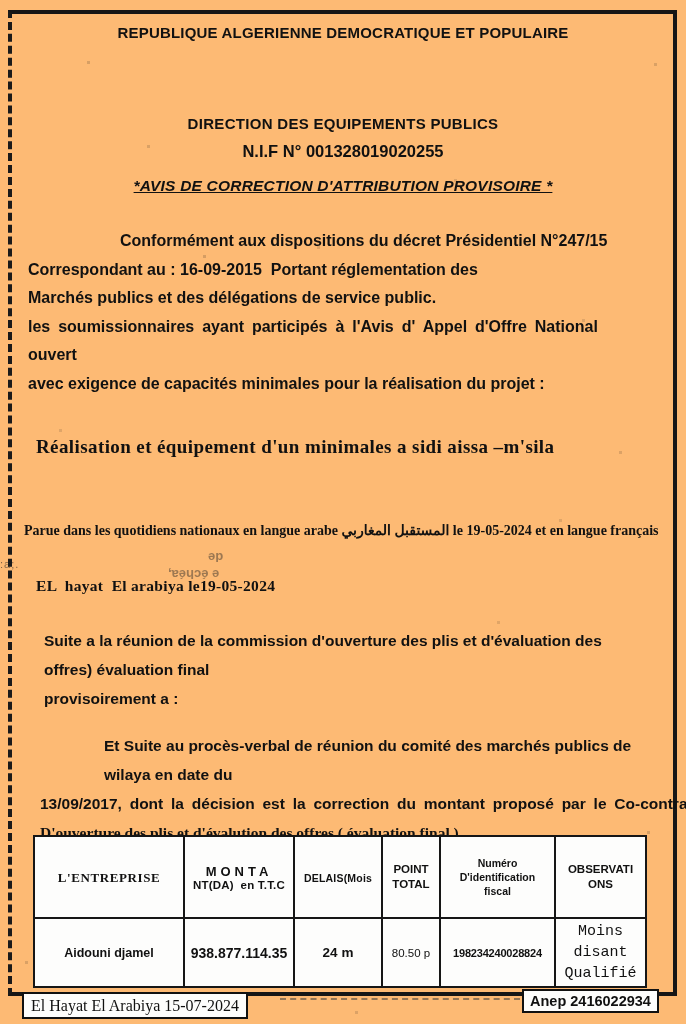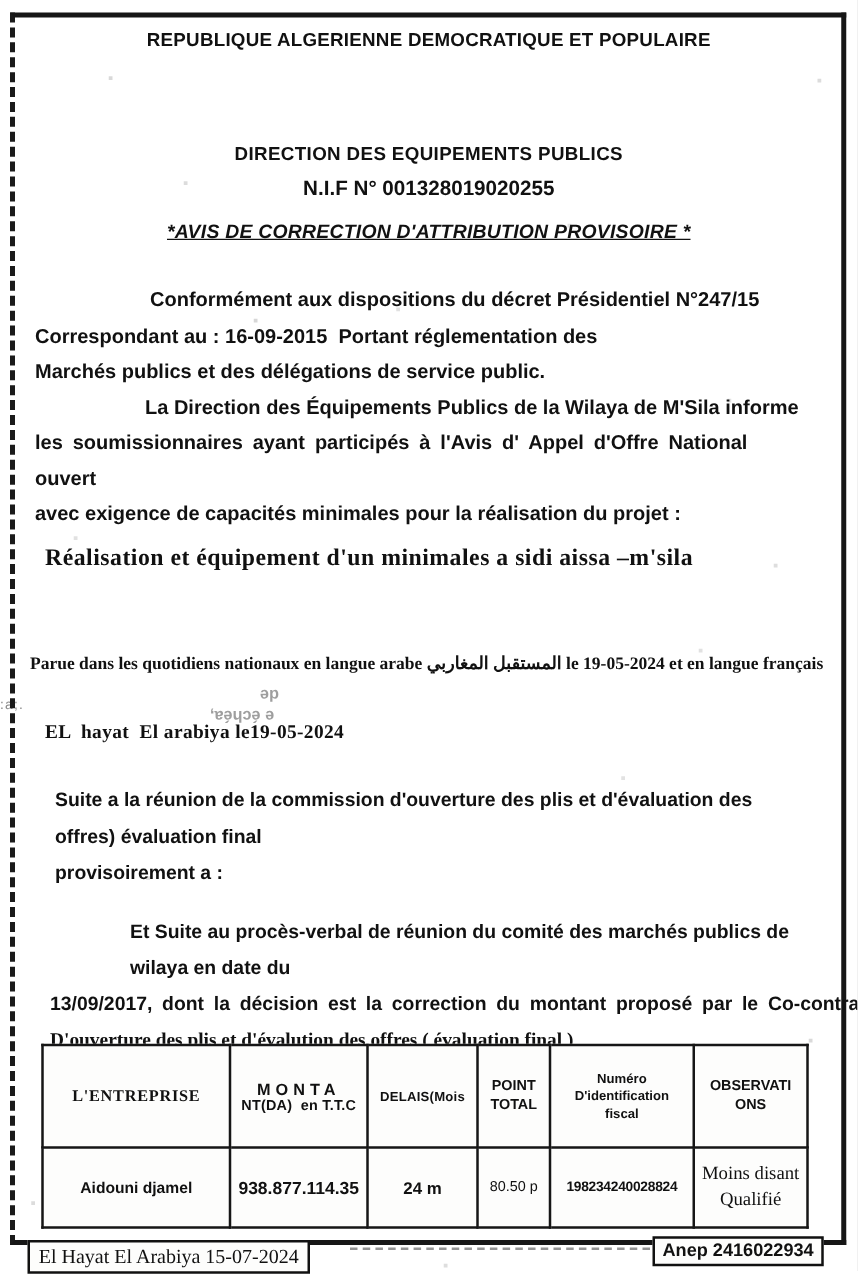--- a/index.html
+++ b/index.html
@@ -1,16 +1,16 @@
 <!DOCTYPE html>
 <html><head>
 <meta charset="utf-8">
 <style>
   html,body{margin:0;padding:0;background:#e8e8e6;}
-  .page{position:relative;width:686px;height:1024px;background:#ffffff;color:#111;
+  .page{position:relative;width:686px;height:1024px;background:#fdba74;color:#111;
         font-family:"Liberation Sans",sans-serif;overflow:hidden;}
   .frame{position:absolute;left:8px;top:10px;width:669px;height:986px;
          box-sizing:border-box;border:4px solid #161616;border-left:4px dashed #1a1a1a;}
   .abs{position:absolute;}
   .ctr{left:0;width:686px;text-align:center;}
   .b{font-weight:bold;}
   .serif{font-family:"Liberation Serif",serif;}
   .pre{white-space:pre;}
   .hdr1{top:24px;font-size:15px;font-weight:bold;letter-spacing:.2px;}
   .hdr2{top:88px;font-size:15.5px;font-weight:bold;}
@@ -39,21 +39,21 @@
   .th-montal1{font-size:13px;letter-spacing:4px;display:block;}
   .th-montal2{font-size:11.5px;letter-spacing:.2px;display:block;}
   .th-delais{font-size:10.5px;letter-spacing:.2px;}
   .th-sm{font-size:11.5px;display:block;line-height:15px;}
   .th-num{font-size:10.5px;display:block;line-height:14px;}
   .td-ent{font-size:12.5px;font-weight:bold;}
   .td-mont{font-size:14px;font-weight:bold;}
   .td-del{font-size:13.5px;font-weight:bold;}
   .td-pt{font-size:11.5px;font-weight:normal;margin-left:11px;}
   .td-num{font-size:11px;font-weight:bold;letter-spacing:-.2px;}
-  .td-obs{font-family:Liberation Serif, serif;font-size:15px;line-height:21px;border-radius:21px;}
+  .td-obs{font-family:Liberation Mono, monospace;font-size:15px;line-height:21px;border-radius:21px;}
   .boxfootL{left:22px;top:992px;border:2px solid #111;background:#fdfdfc;padding:3px 7px 2px 7px;
             font-family:"Liberation Serif",serif;font-size:16px;}
   .boxfootR{left:522px;top:989px;border:2px solid #111;background:#fdfdfc;padding:2px 6px;
             font-size:14.5px;font-weight:600;text-align:right;}
   .dashline{border-top:2px dashed rgba(60,60,60,.55);height:0;}
   .specks{left:0;top:0;width:1px;height:1px;background:transparent;
     box-shadow:88px 62px 0 1px rgba(20,20,20,.16),148px 146px 0 1px rgba(20,20,20,.15),
       204px 256px 0 1px rgba(20,20,20,.17),318px 247px 0 1px rgba(20,20,20,.13),
       655px 64px 0 1px rgba(20,20,20,.15),560px 520px 0 1px rgba(20,20,20,.13),
       620px 452px 0 1px rgba(20,20,20,.14),118px 702px 0 1px rgba(20,20,20,.14),
@@ -71,21 +71,20 @@
 
   <div class="abs ctr hdr1">REPUBLIQUE ALGERIENNE DEMOCRATIQUE ET POPULAIRE</div>
   <div class="abs ctr hdr3">DIRECTION DES EQUIPEMENTS PUBLICS</div>
   <div class="abs ctr hdr4">N.I.F N° 001328019020255</div>
   <div class="abs ctr hdr5">*AVIS DE CORRECTION D'ATTRIBUTION PROVISOIRE *</div>
 
   <div class="abs intro">
     <div class="ind1 pre">Conformément aux dispositions du décret Présidentiel N°247/15</div>
     <div class="pre">Correspondant au : 16-09-2015  Portant réglementation des</div>
     <div>Marchés publics et des délégations de service public.</div>
-    <div class="ind2">La Direction des Équipements Publics de la Wilaya de M'Sila informe</div>
     <div class="ws">les soumissionnaires ayant participés à l'Avis d' Appel d'Offre National ouvert</div>
     <div>avec exigence de capacités minimales pour la réalisation du projet :</div>
   </div>
 
   <div class="abs proj serif b">Réalisation et équipement d'un minimales a sidi aissa –m'sila</div>
 
   <div class="abs parue serif">
     <span>Parue dans les quotidiens nationaux en langue arabe</span>
     <span>المستقبل المغاربي</span>
     <span>le 19-05-2024 et en langue français</span>

